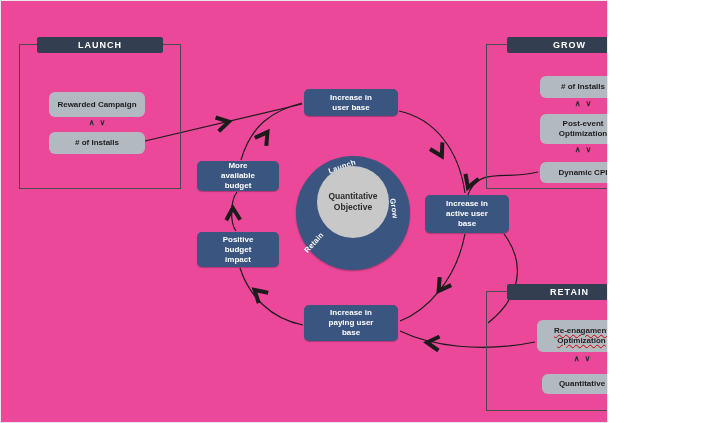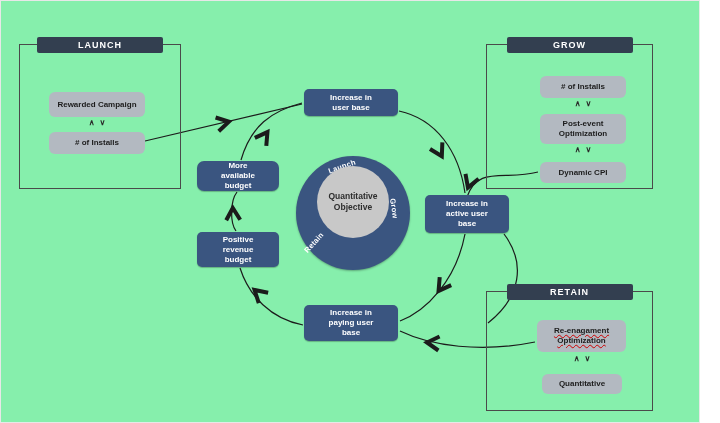--- a/index.html
+++ b/index.html
@@ -1,17 +1,17 @@
 <!DOCTYPE html>
 <html style="--header-navy: #333F50; --node-blue: #3A5580; --item-grey: #B3B9C1; --inner-circle-grey: #C8C8C8; --misspell-red: #CC0000; --arrow-black: #1B1B1B;"><head>
 <meta charset="utf-8">
 <style>
   html,body{margin:0;padding:0;background:#fff;}
   .canvas{
-    position:relative;width:700px;height:423px;background:#86efac;overflow:hidden;
+    position:relative;width:608px;height:423px;background:#ec4899;overflow:hidden;
     font-family:"Liberation Sans",sans-serif;border:1px solid #e8e8e8;box-sizing:border-box;
   }
   svg.arrows{position:absolute;left:0;top:0;width:720px;height:423px;}
   svg .flow{stroke:var(--arrow-black,#1b1b1b);stroke-width:1.2;fill:none;}
   svg .chev path{stroke:var(--arrow-black,#111);stroke-width:4;fill:none;stroke-linejoin:miter;}
 
   
   .panel{position:absolute;border:1px solid #4a4a4a;background:transparent;box-sizing:border-box;}
   .panel-header{
     position:absolute;left:50%;transform:translateX(-50%);top:-8px;height:16px;width:126px;
@@ -71,21 +71,21 @@
 
   .panel-retain{left:485px;top:290px;width:167px;height:120px;}
   .retain-item-1{left:50px;top:28px;width:89px;height:32px;}
   .retain-ud{left:78px;top:62px;}
   .retain-item-2{left:55px;top:82px;width:80px;height:20px;}
 
   .node-userbase{left:303px;top:88px;width:94px;height:27px;}
   .node-active{left:424px;top:194px;width:84px;height:38px;}
   .node-paying{left:303px;top:304px;width:94px;height:36px;}
   .node-revenue{left:196px;top:231px;width:82px;height:35px;}
-  .node-budget{left:196px;top:160px;width:82px;height:30px;border-radius:7px;}
+  .node-budget{left:196px;top:160px;width:82px;height:30px;}
 </style>
 </head>
 <body>
 
 <div class="canvas">
 
   <svg class="arrows" viewBox="0 0 720 423">
 
     <path class="flow" d="M 144,140 L 301,103"></path>
     <path class="flow" d="M 398,110 C 435,118 458,150 464,192"></path>
@@ -184,19 +184,19 @@
   <div class="node node-userbase">
     <span>Increase in user base</span>
   </div>
   <div class="node node-active">
     <span>Increase in active user base</span>
   </div>
   <div class="node node-paying">
     <span>Increase in paying user base</span>
   </div>
   <div class="node node-revenue">
-    <span>Positive revenue budget</span>
+    <span>Positive budget impact</span>
   </div>
   <div class="node node-budget">
     <span>More available budget</span>
   </div>
 
 </div>
 
 </body></html>

